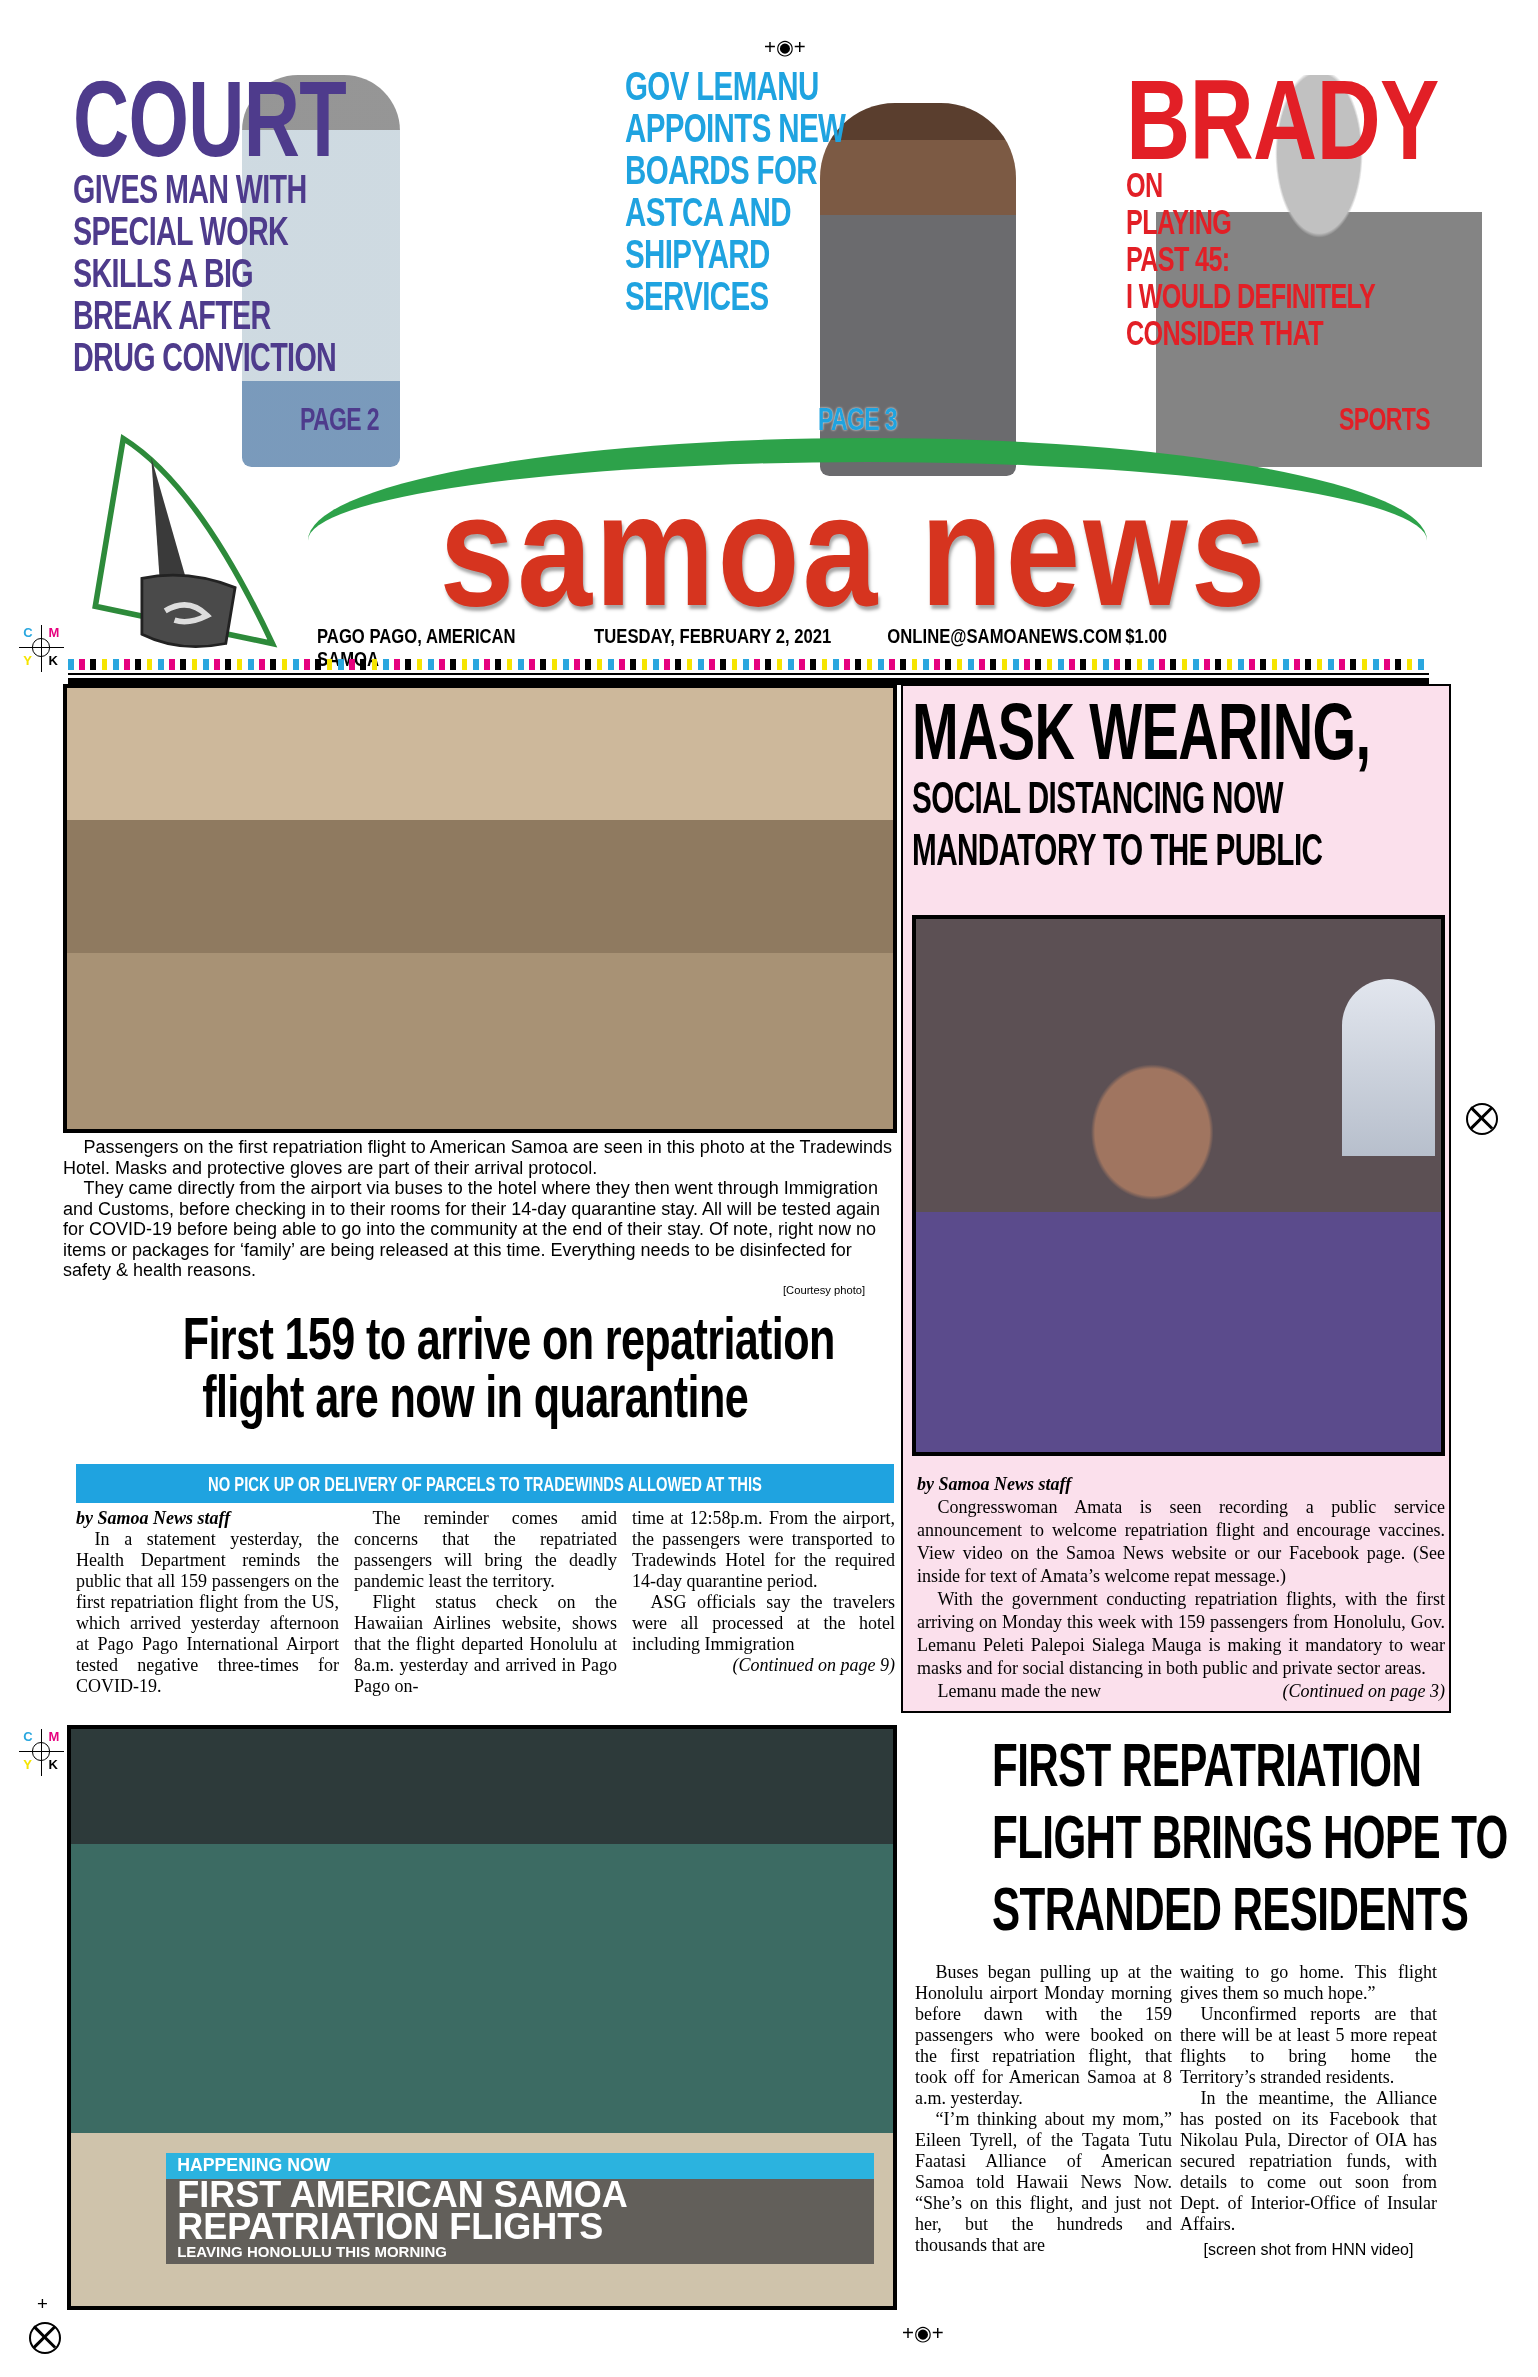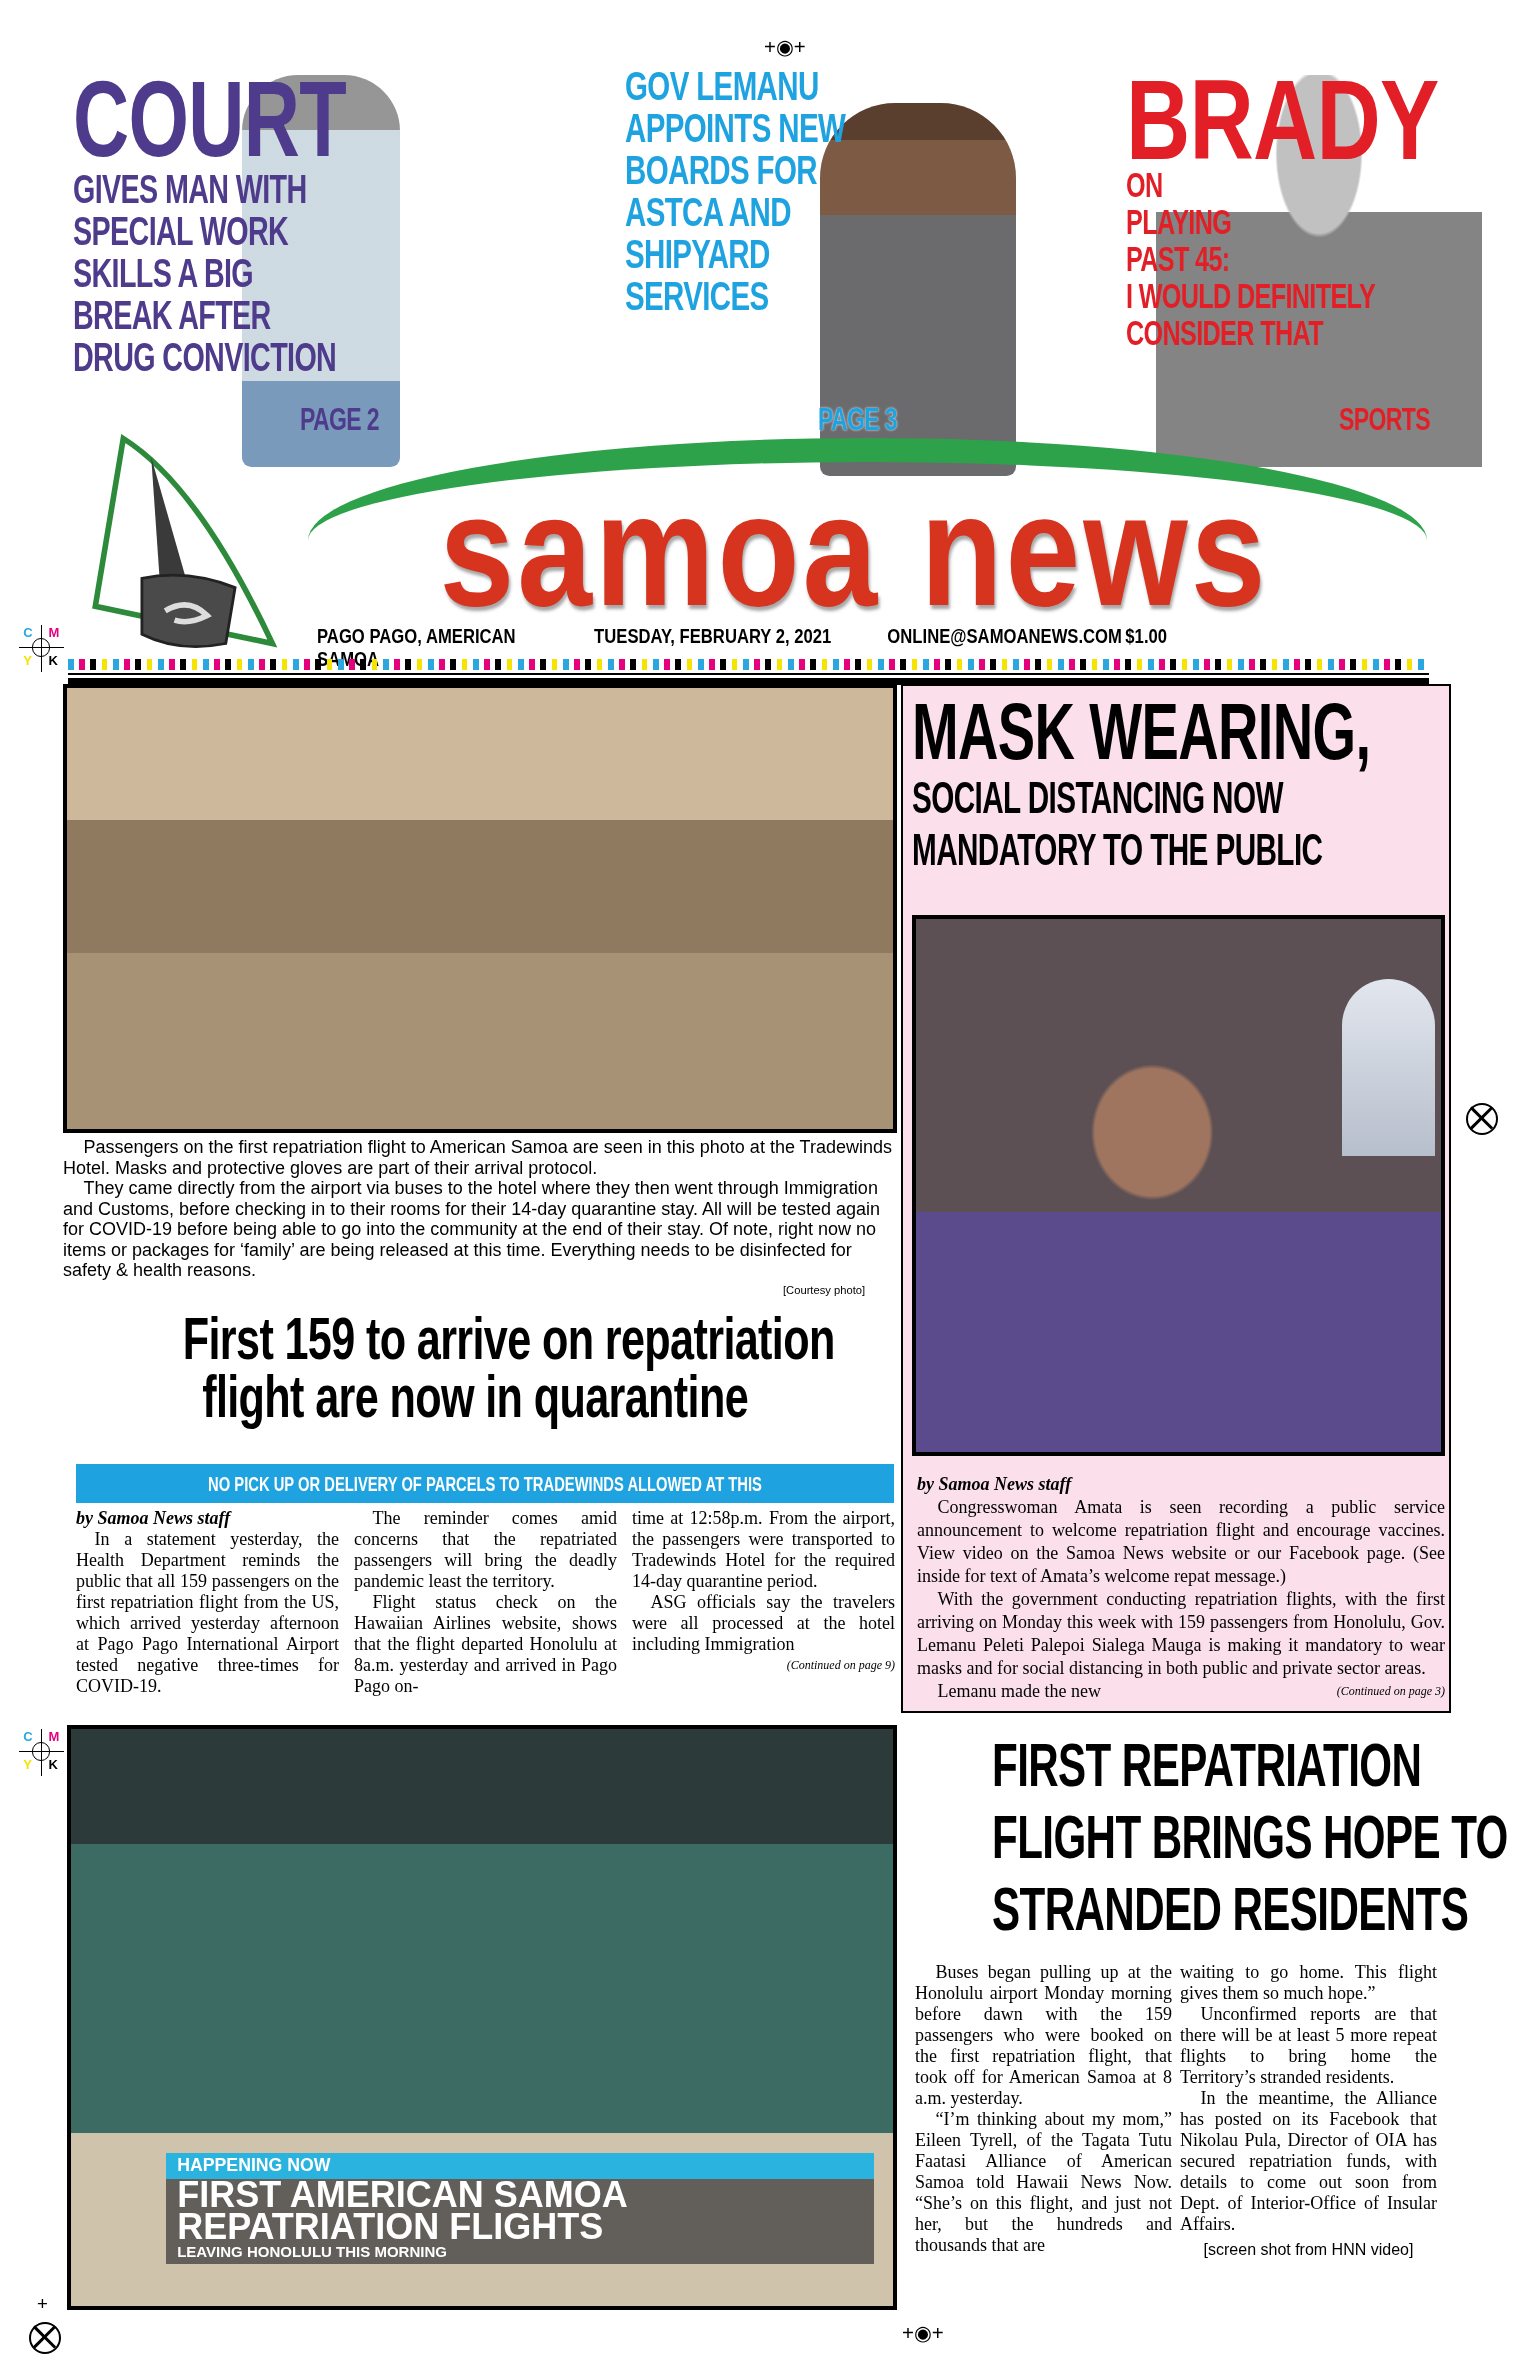--- a/index.html
+++ b/index.html
@@ -56,21 +56,21 @@
   .courtesy { left: 783px; top: 1284px; font-size: 11.2px; }
   .hl1 { left: 56px; top: 1310px; width: 839px; text-align: center; font-size: 60px; line-height: 58px; }
   .hl1 span { display: inline-block; transform: scaleX(0.72); transform-origin: center; }
   .banner { left: 76px; top: 1464px; width: 818px; height: 39px; background: #1fa3e0; color: #fff; font-size: 20.5px; line-height: 39px; text-align: center; font-weight: bold; }
   .banner span { display: inline-block; transform: scaleX(0.72); }
 
   .cols { left: 76px; top: 1508px; width: 820px; display: flex; gap: 15px; font-family: "Liberation Serif", serif; font-size: 18px; line-height: 21px; }
   .cols .col { width: 263px; text-align: justify; }
   .cols .col p { text-indent: 18.6px; }
   .byline { font-style: italic; font-weight: bold; text-indent: 0 !important; }
-  .cont { font-style: italic; text-align: right; font-size: 12px; }
+  .cont { font-style: italic; text-align: right; font-size: 18px; }
 
   
   .pinkbox { left: 901px; top: 684px; width: 550px; height: 1029px; background: #fbe0ec; border: 2.8px solid #000; }
   .mask-hl { left: 912px; top: 692px; }
   .mask-hl .l1 { font-size: 80px; line-height: 80px; transform: scaleX(0.7); }
   .mask-hl .l2 { font-size: 45px; line-height: 52px; transform: scaleX(0.66); }
   .photo2 { left: 912px; top: 915px; width: 533px; height: 541px; border: 4.7px solid #000; background: radial-gradient(ellipse at 45% 40%, #a07560 0 14%, transparent 15%), linear-gradient(180deg,#5c5054 0 55%, #5b4b8c 55%); }
   .capitol { left: 1342px; top: 979px; width: 93px; height: 177px; background: linear-gradient(180deg,#e2e6ee,#b7bfcc); border-radius: 47px 47px 0 0; }
   .pink-text { left: 917px; top: 1473px; width: 528px; font-family: "Liberation Serif", serif; font-size: 18px; line-height: 23px; text-align: justify; }
   .pink-text p { text-indent: 20.5px; }

